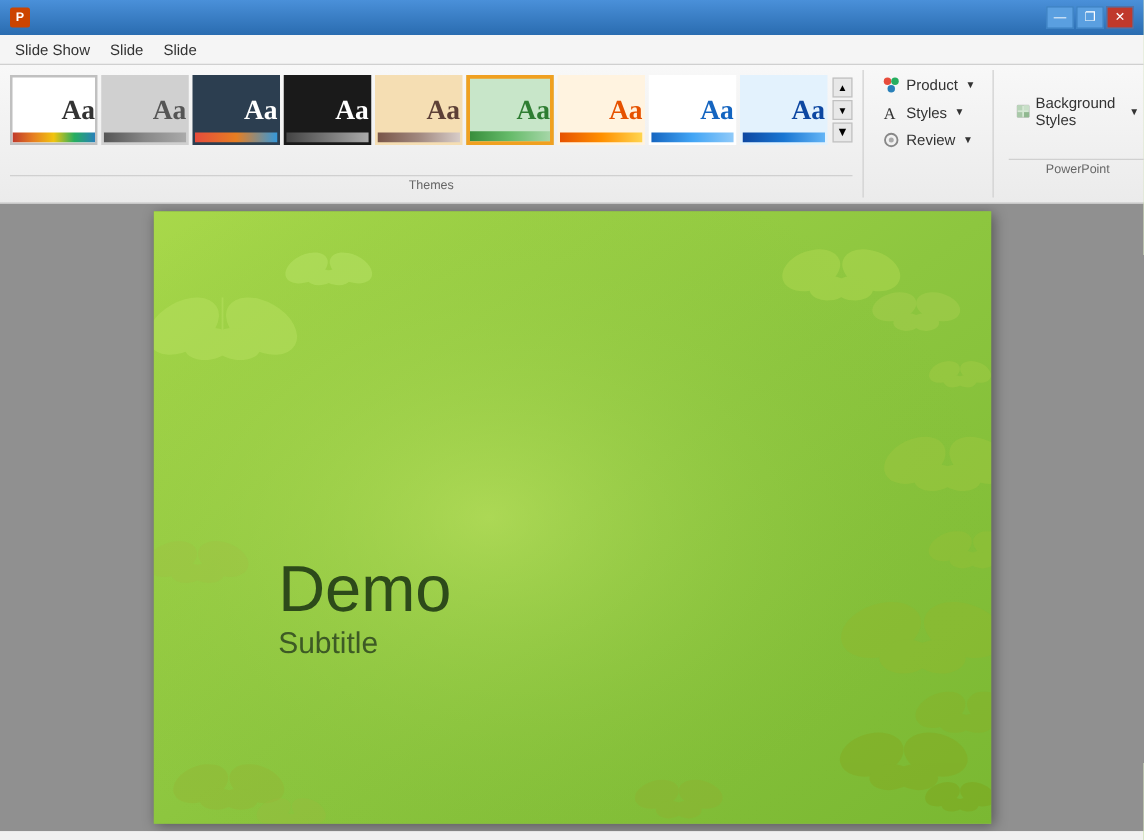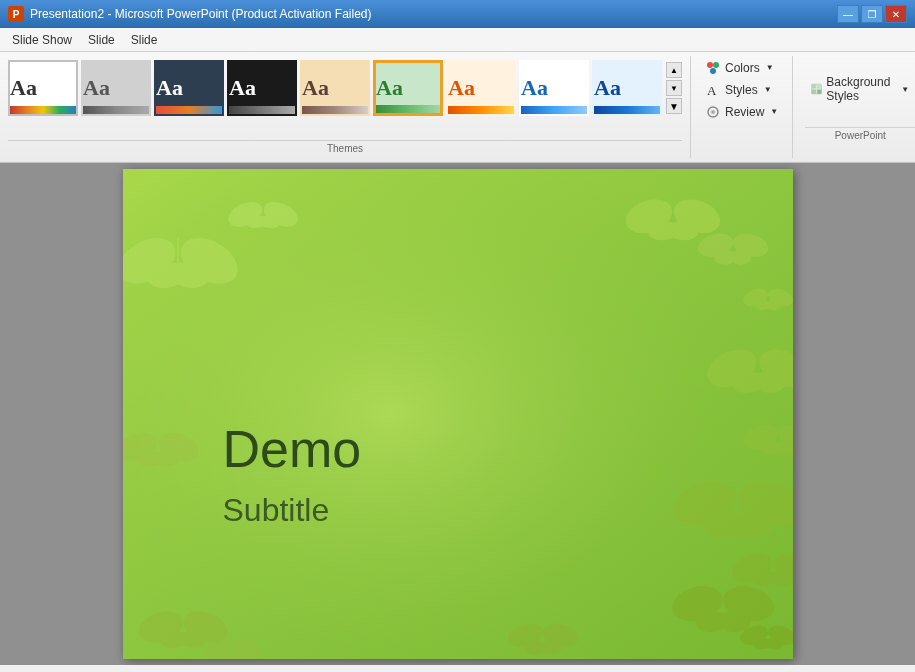--- a/index.html
+++ b/index.html
@@ -84,21 +84,21 @@
       display: flex;
       gap: 3px;
       align-items: center;
     }
     .theme-thumb {
       width: 70px; height: 56px;
       border: 2px solid transparent;
       cursor: pointer;
       display: flex;
       flex-direction: column;
-      align-items: flex-start;
+      align-items: flex-end;
       justify-content: center;
       font-size: 18px;
       font-weight: bold;
       position: relative;
       overflow: hidden;
     }
     .theme-thumb .aa-text {
       font-size: 22px;
       font-weight: bold;
       font-family: 'Times New Roman', serif;
@@ -287,34 +287,33 @@
       left: 100px;
     }
     .slide-title {
       font-size: 52px;
       font-family: 'Segoe UI', Arial, sans-serif;
       color: #2d4a1a;
       font-weight: normal;
       line-height: 1.1;
     }
     .slide-subtitle {
-      font-size: 32px;
+      font-size: 24px;
       font-family: 'Segoe UI', Arial, sans-serif;
       color: #3d5a25;
-      margin-top: 14px;
+      margin-top: 0;
     }
   </style>
 </head>
 <body>
 
 <div class="title-bar">
   <div class="title-bar-icon">
     <span>P</span>
   </div>
-  <span>Presentation2 - Microsoft PowerPoint (Product Activation Failed)</span>
   <div class="title-bar-controls">
     <div class="title-bar-btn">—</div>
     <div class="title-bar-btn">❐</div>
     <div class="title-bar-btn" style="background:#c0392b;">✕</div>
   </div>
 </div>
 
 <div class="menu-bar">
   <div class="menu-item">Slide Show</div>
   <div class="menu-item">Slide</div>
@@ -385,21 +384,21 @@
 
     <div class="ribbon-group-left">
       <div class="ribbon-btn-small">
         <div class="ribbon-btn-icon">
           <svg width="16" height="16" viewBox="0 0 16 16">
             <circle cx="5" cy="5" r="3" fill="#e74c3c"></circle>
             <circle cx="11" cy="5" r="3" fill="#27ae60"></circle>
             <circle cx="8" cy="11" r="3" fill="#2980b9"></circle>
           </svg>
         </div>
-        <span>Colors</span>
+        <span>Product</span>
         <span style="font-size:8px; margin-left:2px;">▼</span>
       </div>
       <div class="ribbon-btn-small">
         <div class="ribbon-btn-icon">
           <svg width="16" height="16" viewBox="0 0 16 16">
             <text x="2" y="13" font-size="13" font-family="serif" fill="#333">A</text>
           </svg>
         </div>
         <span>Styles</span>
         <span style="font-size:8px; margin-left:2px;">▼</span>

